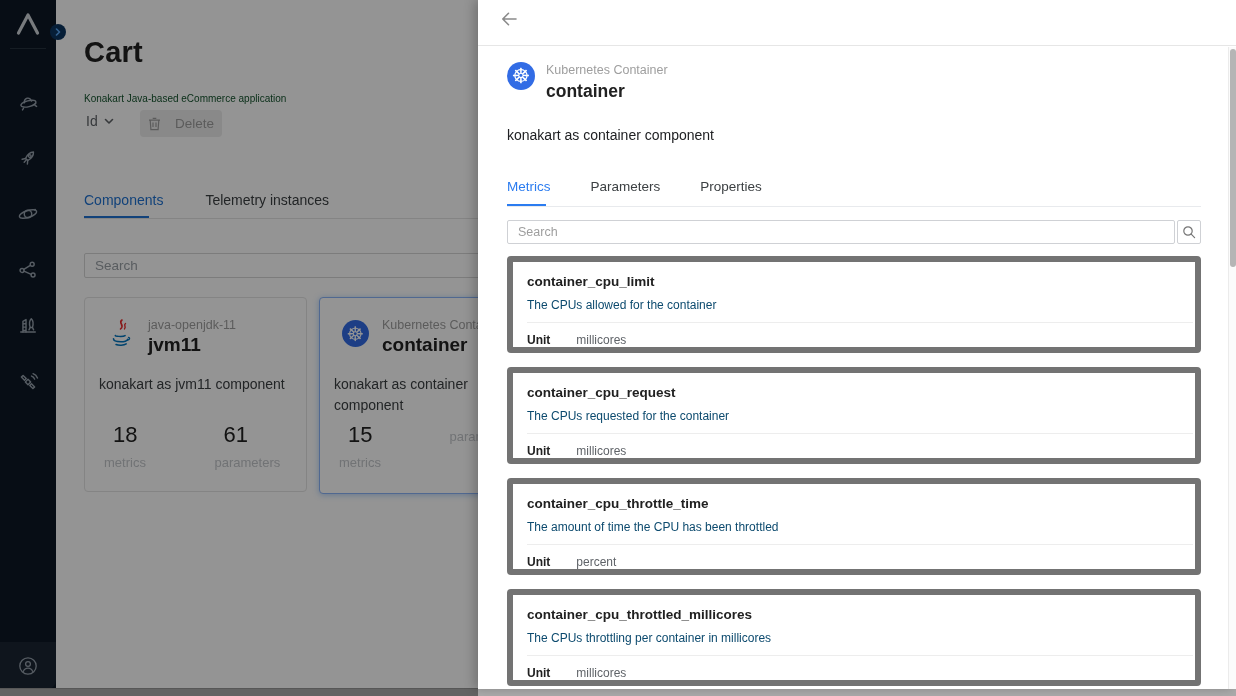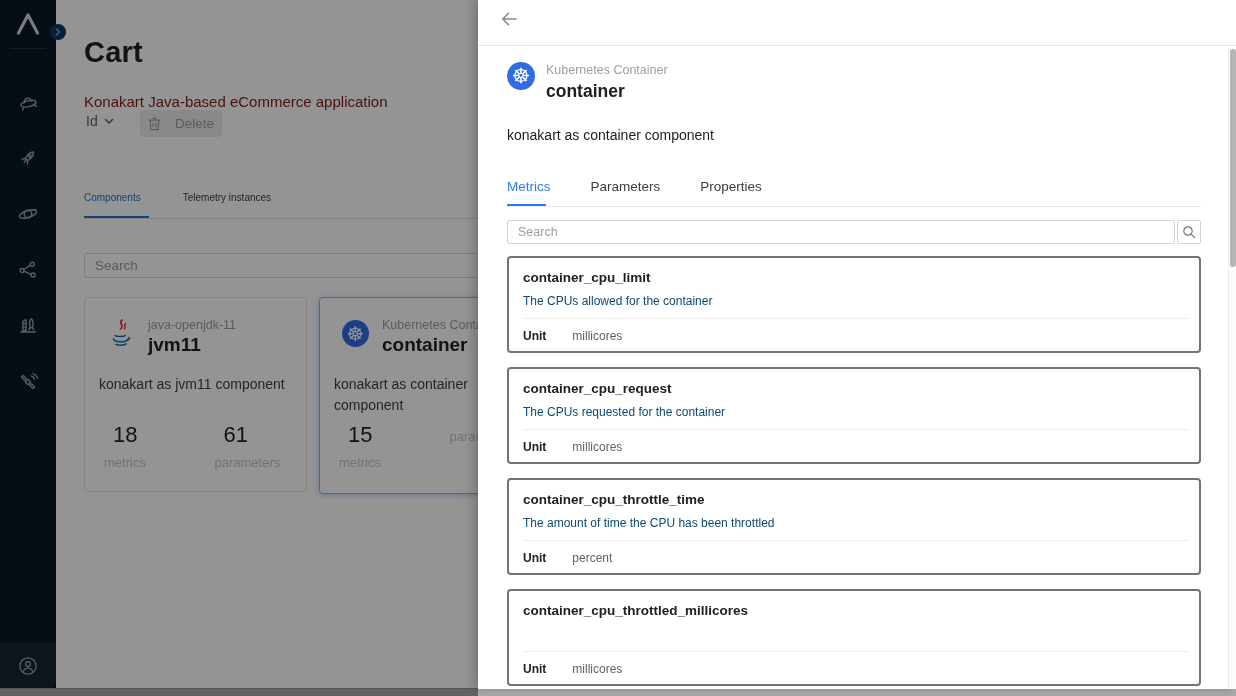--- a/index.html
+++ b/index.html
@@ -26,30 +26,30 @@
     stroke-linecap:round; stroke-linejoin:round; }
   .account { position:absolute; top:642px; left:0; width:56px; height:48px;
     background:#1a2532; border-radius:0 0 10px 0; display:flex;
     align-items:center; justify-content:center; }
 
   
   .main { position:absolute; left:56px; top:0; width:1180px; height:690px;
     background:#fff; z-index:0; }
   .page-title { position:absolute; left:28px; top:36px; font-size:29px;
     font-weight:700; letter-spacing:.2px; color:#212121; }
-  .page-subtitle { position:absolute; left:28px; top:93px; font-size:15px;
-    color:#7f1d1d; }
+  .page-subtitle { position:absolute; left:28px; top:93px; font-size:10px;
+    color:#14532d; }
   .sort-control { position:absolute; left:30px; top:113px; display:flex;
     align-items:center; gap:5px; font-size:14px; color:#5f6368; cursor:pointer; }
   .delete-btn { position:absolute; left:84px; top:110px; width:82px; height:27px;
     background:#ececec; border:none; border-radius:4px; display:flex;
     align-items:center; justify-content:center; gap:14px; color:#9e9e9e;
     font-size:13.5px; font-family:inherit; }
   .main-tabs { position:absolute; left:28px; top:192px; display:flex; gap:42px;
-    font-size:10px; font-weight:500; }
+    font-size:14px; font-weight:500; }
   .main-tab { cursor:pointer; color:#3c4043; padding-bottom:12px; }
   .main-tab.active { color:#1f72d2; }
   .tab-underline { position:absolute; left:28px; top:216px; width:65px;
     height:2.5px; background:#1f72d2; }
   .main-tab-divider { position:absolute; left:28px; top:218px; width:1152px;
     border-top:1px solid #e3e3e3; }
   .main-search { position:absolute; left:28px; top:253px; width:1068px;
     height:25px; border:1px solid #d6d6d6; border-radius:2px; padding:0 10px;
     font-size:13.5px; font-family:inherit; color:#3c4043; }
   .main-search::placeholder { color:#9aa0a6; }
@@ -103,21 +103,21 @@
     border-top:1px solid #e8eaed; }
   .drawer-search { position:absolute; left:29px; top:220px; width:668px;
     height:24px; border:1px solid #cfd1d5; border-radius:2px; padding:0 10px;
     font-size:12.5px; font-family:inherit; color:#3c4043; }
   .drawer-search::placeholder { color:#9e9e9e; }
   .drawer-search-btn { position:absolute; left:699px; top:220px; width:24px;
     height:24px; border:1px solid #cfd1d5; border-radius:2px; background:#fff;
     display:flex; align-items:center; justify-content:center; cursor:pointer; }
 
   .mcard { position:absolute; left:29px; width:694px; height:97px;
-    background:#fff; border:2px solid #737373; border-radius:4px; }
+    background:#fff; border:6px solid #737373; border-radius:4px; }
   .mcard-title { position:absolute; left:14px; top:12px; font-size:13.5px;
     font-weight:700; color:#212121; }
   .mcard-desc { position:absolute; left:14px; top:36px; font-size:12px;
     color:#0c4a6e; }
   .mcard-divider { position:absolute; left:14px; top:60px; width:666px;
     border-top:1px solid #ededed; }
   .mcard-unit { position:absolute; left:14px; top:71px; display:flex;
     align-items:baseline; font-size:12px; }
   .unit-key { font-weight:700; color:#212121; }
   .unit-val { margin-left:26px; color:#5f6368; }
@@ -345,20 +345,21 @@
     <div class="mcard-desc">The amount of time the CPU has been throttled</div>
     <div class="mcard-divider"></div>
     <div class="mcard-unit">
       <span class="unit-key">Unit</span>
       <span class="unit-val">percent</span>
     </div>
   </div>
 
   <div class="mcard" style="top:589px;">
     <div class="mcard-title">container_cpu_throttled_millicores</div>
+    <div class="mcard-desc">The CPUs throttling per container in millicores</div>
     <div class="mcard-divider"></div>
     <div class="mcard-unit">
       <span class="unit-key">Unit</span>
       <span class="unit-val">millicores</span>
     </div>
   </div>
 
   <div class="vscroll-track">
     <div class="vscroll-thumb"></div>
   </div>

